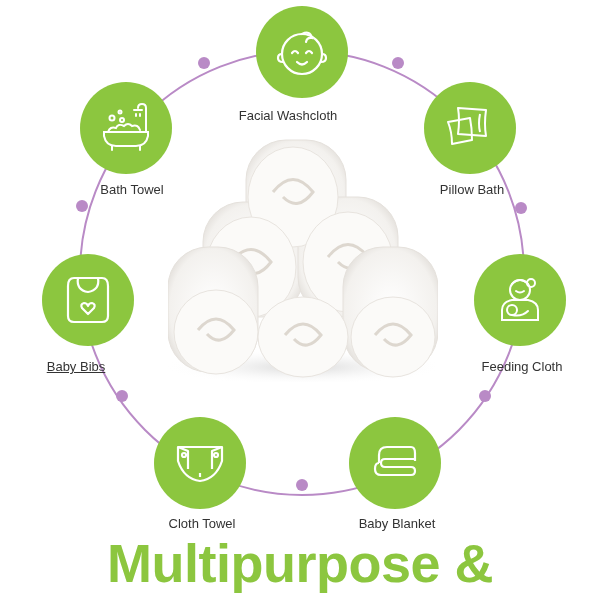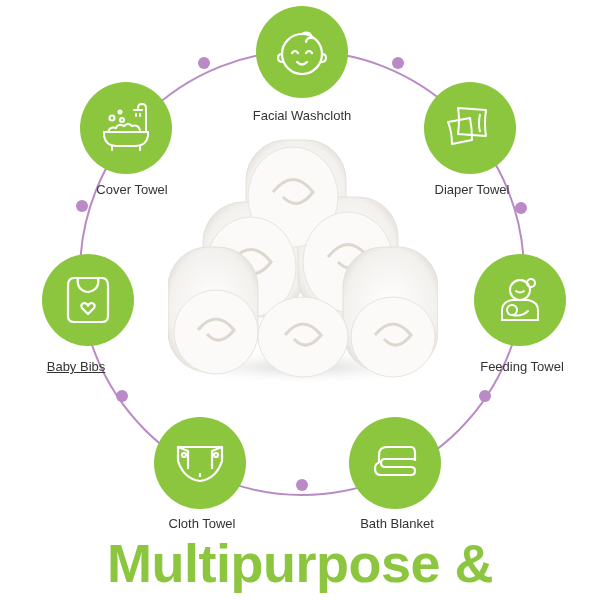--- a/index.html
+++ b/index.html
@@ -68,52 +68,52 @@
   <svg viewBox="0 0 60 60" fill="none" stroke="#fff" stroke-width="2.2" stroke-linecap="round">
     <circle cx="30" cy="32" r="20"></circle>
     <path d="M30 12 q8 -4 10 4 q-5 -1 -6 4"></path>
     <path d="M10 32 q-4 0 -4 4 q0 4 5 4"></path>
       <path d="M50 32 q4 0 4 4 q0 4 -5 4"></path>
     <path d="M20 31 q3 -4 6 0"></path>
       <path d="M34 31 q3 -4 6 0"></path>
     <path d="M25 40 q5 5 10 0"></path>
   </svg>
 </div>
-<div class="label" style="left:302px;top:108px;">Facial Washcloth</div>
+<div class="label" style="left:288px;top:108px;">Facial Washcloth</div>
 
 <div class="feature" style="left:424px;top:82px;">
   <svg viewBox="0 0 60 60" fill="none" stroke="#fff" stroke-width="2" stroke-linejoin="round">
     <path d="M8 24 l22 -4 q2 10 2 22 l-20 4 q0 -12 -4 -22z"></path>
     <path d="M18 10 l28 2 q-2 14 0 26 l-28 -2 q2 -14 0 -26z"></path>
     <path d="M40 16 q-2 10 0 18"></path>
   </svg>
 </div>
-<div class="label" style="left:472px;top:182px;">Diaper Towel</div>
+<div class="label" style="left:472px;top:182px;">Pillow Bath</div>
 
 <div class="feature" style="left:474px;top:254px;">
   <svg viewBox="0 0 60 60" fill="none" stroke="#fff" stroke-width="2" stroke-linecap="round">
     <circle cx="30" cy="20" r="10"></circle>
     <path d="M22 14 q8 -8 16 0"></path>
       <circle cx="41" cy="13" r="4"></circle>
     <path d="M26 21 q4 3 8 0"></path>
     <path d="M12 50 v-10 q0 -8 10 -10 l16 0 q10 2 10 10 v10z"></path>
     <circle cx="22" cy="40" r="5"></circle>
       <path d="M22 45 q10 2 16 -4"></path>
   </svg>
 </div>
-<div class="label" style="left:522px;top:359px;">Feeding Towel</div>
+<div class="label" style="left:522px;top:359px;">Feeding Cloth</div>
 
 <div class="feature" style="left:349px;top:417px;">
   <svg viewBox="0 0 60 60" fill="none" stroke="#fff" stroke-width="2.2" stroke-linejoin="round">
     <path d="M14 30 v-8 q0 -8 8 -8 h24"></path>
     <path d="M14 30 q-4 0 -4 6 q0 6 6 6 h30 q4 0 4 -4 q0 -4 -4 -4 h-26 q-4 0 -4 -4 q0 -4 4 -4 h30"></path>
     <path d="M46 14 q4 0 4 6 v8"></path>
   </svg>
 </div>
-<div class="label" style="left:397px;top:516px;">Bath Blanket</div>
+<div class="label" style="left:397px;top:516px;">Baby Blanket</div>
 
 <div class="feature" style="left:154px;top:417px;">
   <svg viewBox="0 0 60 60" fill="none" stroke="#fff" stroke-width="2.2" stroke-linejoin="round">
     <path d="M8 14 h44 v14 q-6 18 -22 20 q-16 -2 -22 -20z"></path>
     <path d="M8 14 l10 4 v18"></path>
       <path d="M52 14 l-10 4 v18"></path>
     <circle cx="14" cy="22" r="2"></circle>
       <circle cx="46" cy="22" r="2"></circle>
     <path d="M30 40 v4"></path>
   </svg>
@@ -136,15 +136,15 @@
     <path d="M16 48 v4"></path>
       <path d="M44 48 v4"></path>
     <circle cx="16" cy="20" r="2.5"></circle>
       <circle cx="24" cy="14" r="1.5"></circle>
       <circle cx="26" cy="22" r="2"></circle>
     <path d="M50 34 v-24 q0 -4 -4 -4 q-4 0 -4 4"></path>
     <path d="M38 12 h8"></path>
       <path d="M40 16 v2 M44 16 v2"></path>
   </svg>
 </div>
-<div class="label" style="left:132px;top:182px;">Cover Towel</div>
+<div class="label" style="left:132px;top:182px;">Bath Towel</div>
 
 <div class="title">Multipurpose &amp; Reusable</div>
 
 </body></html>

